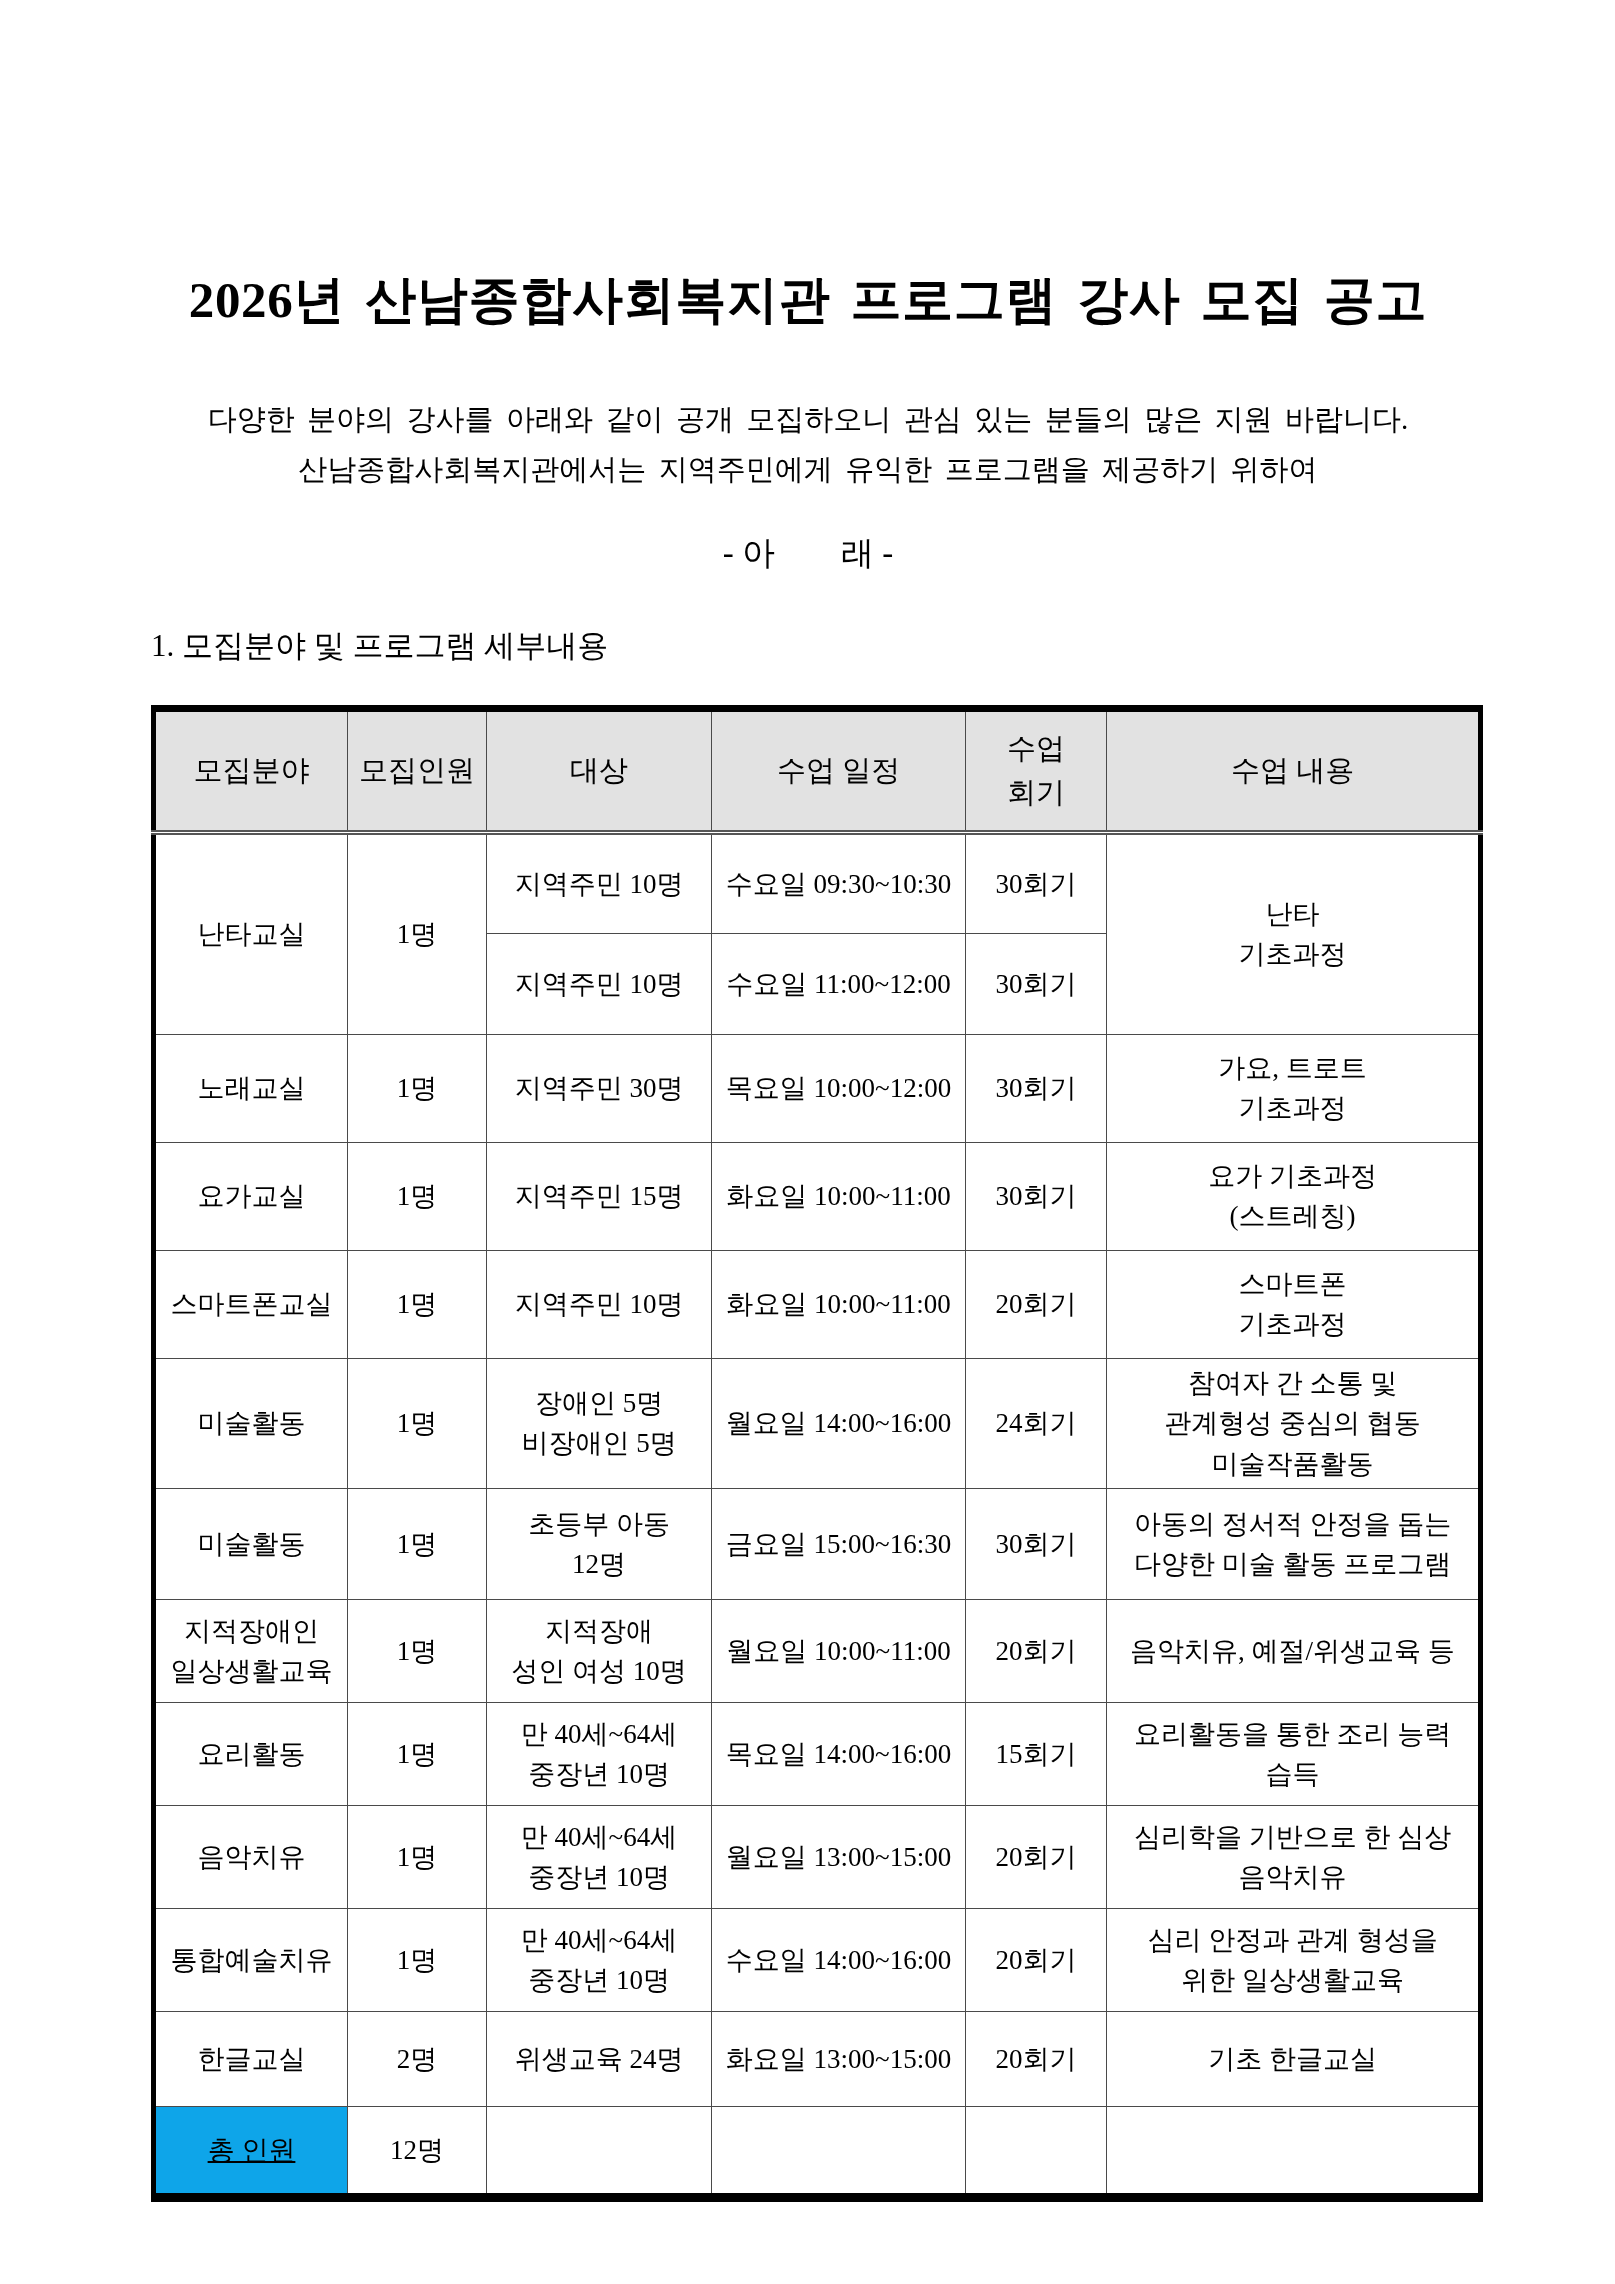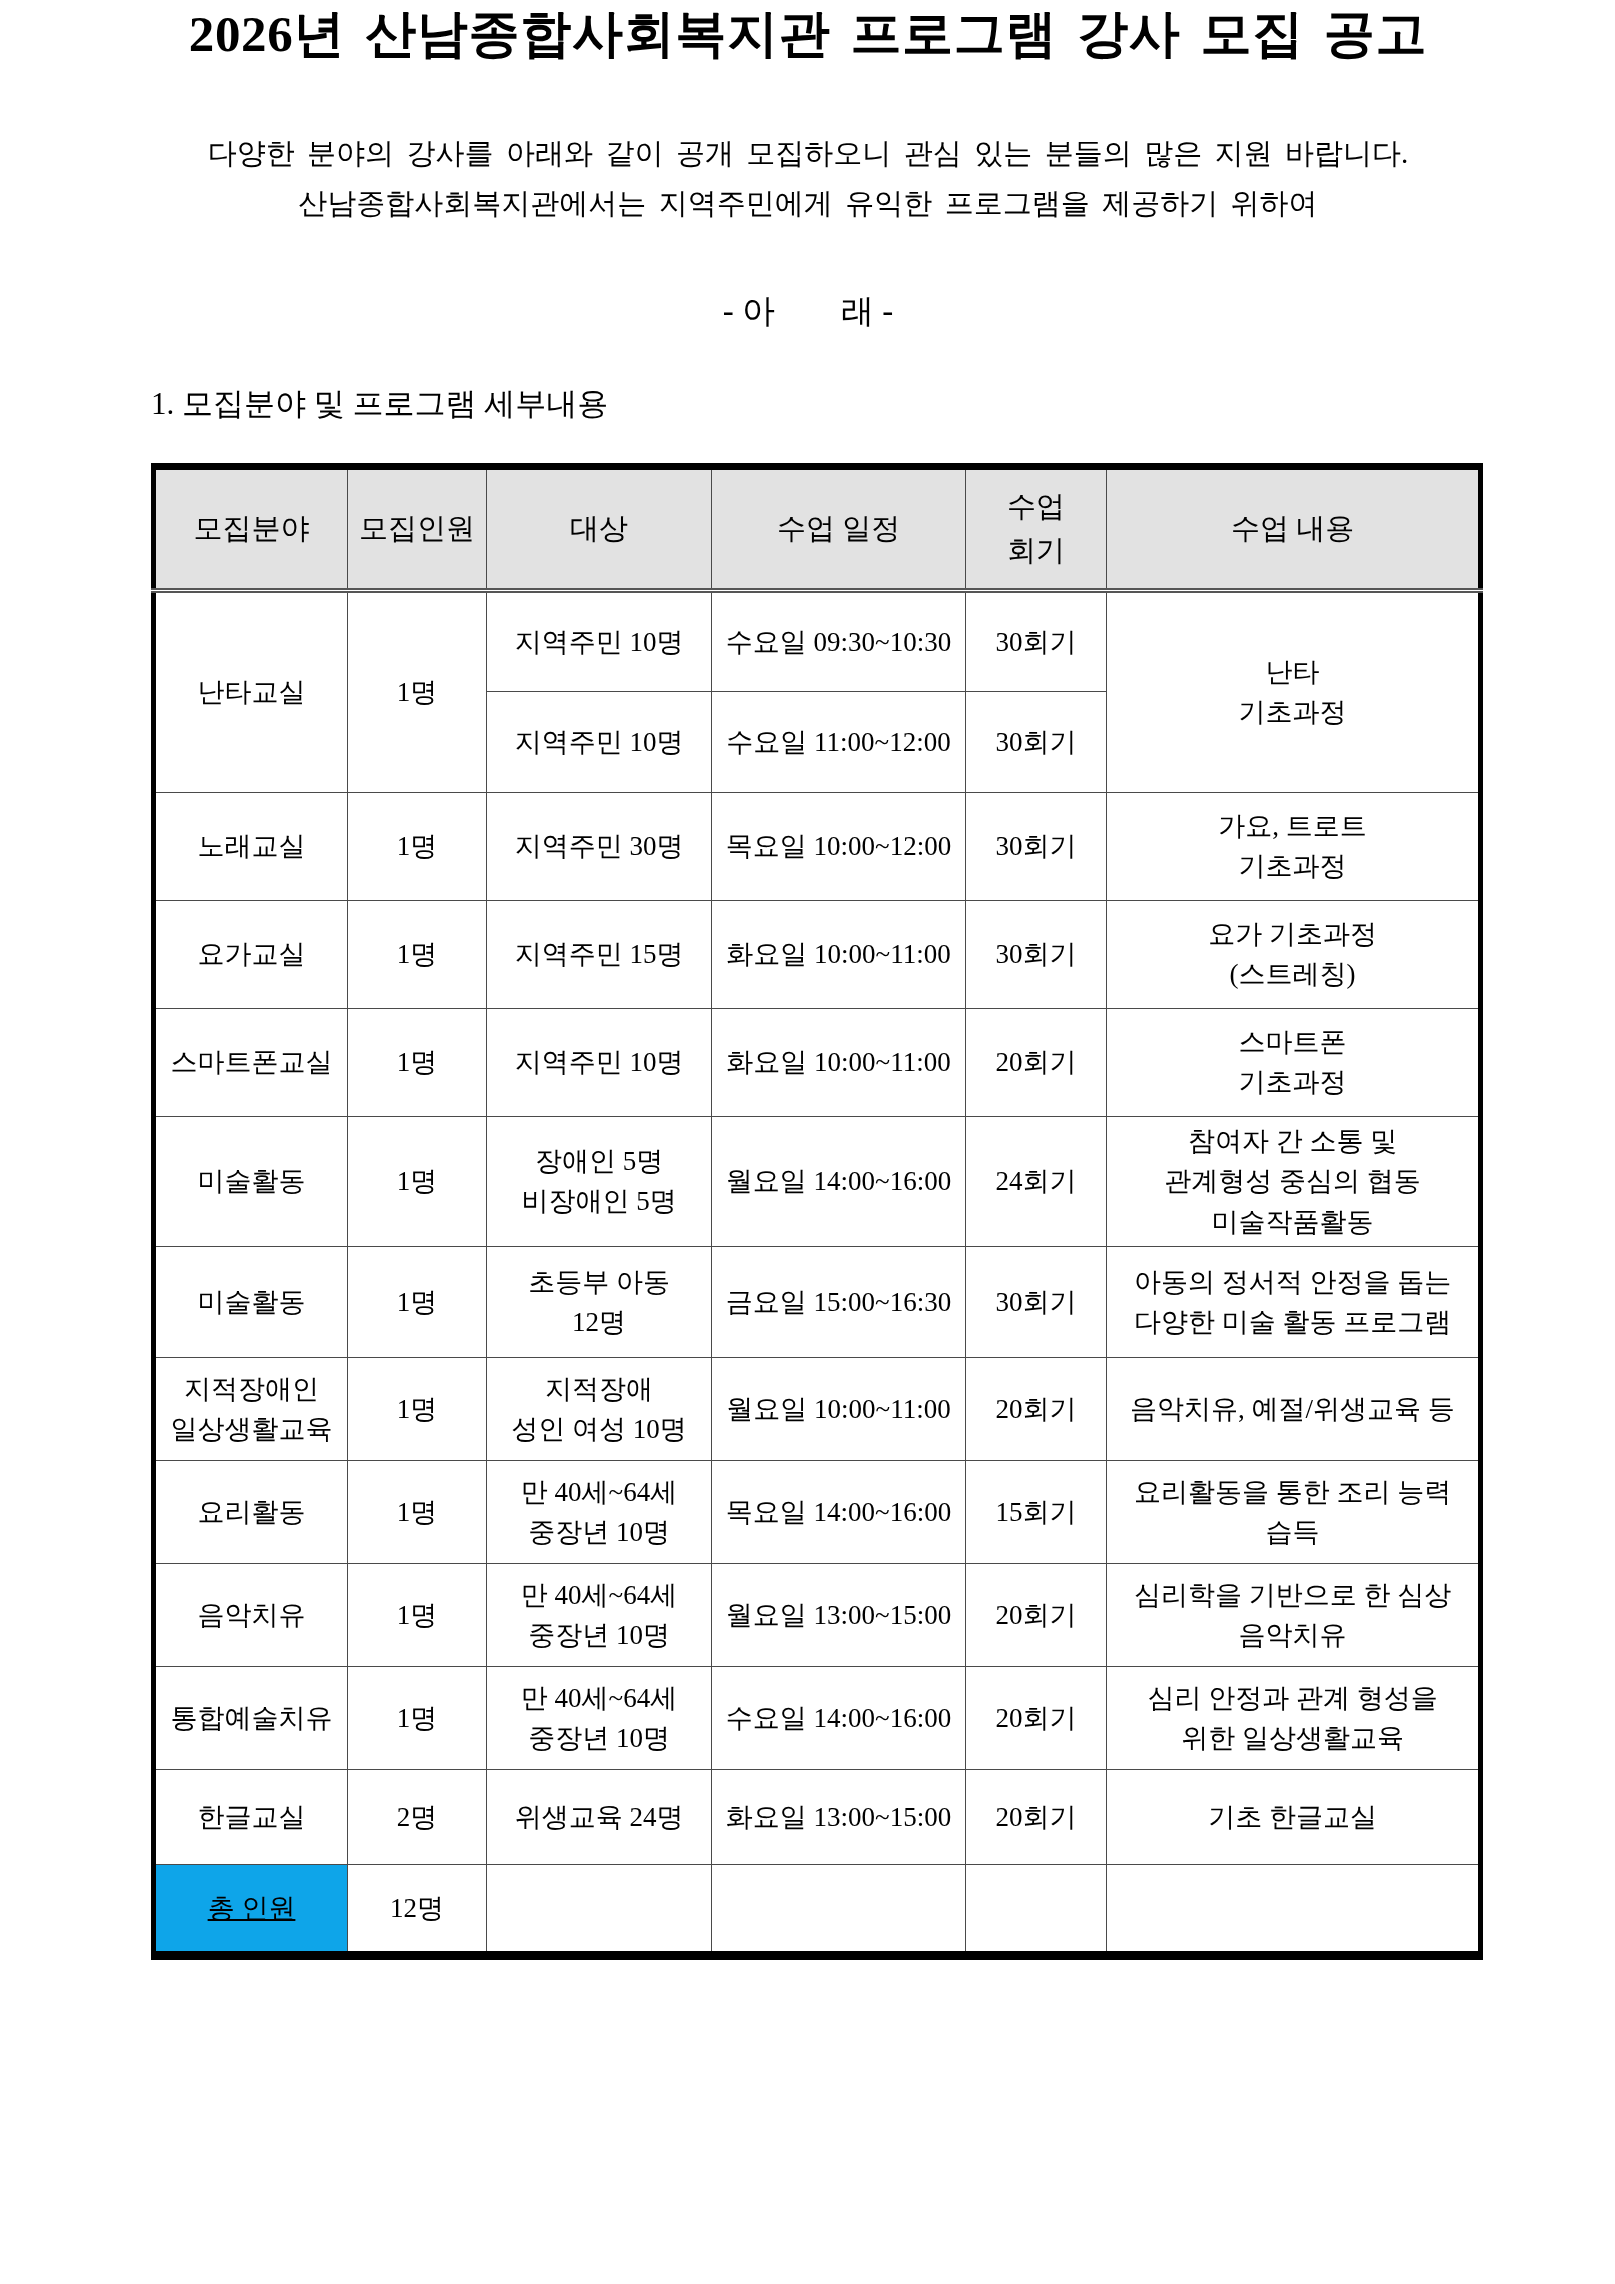--- a/index.html
+++ b/index.html
@@ -10,35 +10,36 @@
   .page {
     position: relative;
     width: 1616px;
     height: 2284px;
     background: #ffffff;
     color: #000000;
     font-family: "Liberation Serif", "DejaVu Serif", serif;
     overflow: hidden;
   }
   .title {
+    padding-top: 266px;
     text-align: center;
     font-size: 51px;
     font-weight: bold;
     letter-spacing: 0.7px;
     word-spacing: 6.5px;
   }
   .intro {
     margin-top: 60px;
     text-align: center;
     font-size: 29px;
     line-height: 1.72;
     word-spacing: 5.2px;
   }
   .below-divider {
-    margin-top: 60px;
+    margin-top: 36px;
     text-align: center;
     font-size: 33px;
     white-space: pre;
   }
   .section-heading {
     margin: 49px 0 0 151px;
     font-size: 31px;
   }
   .table-wrap {
     margin: 38px 0 12px 151px;

